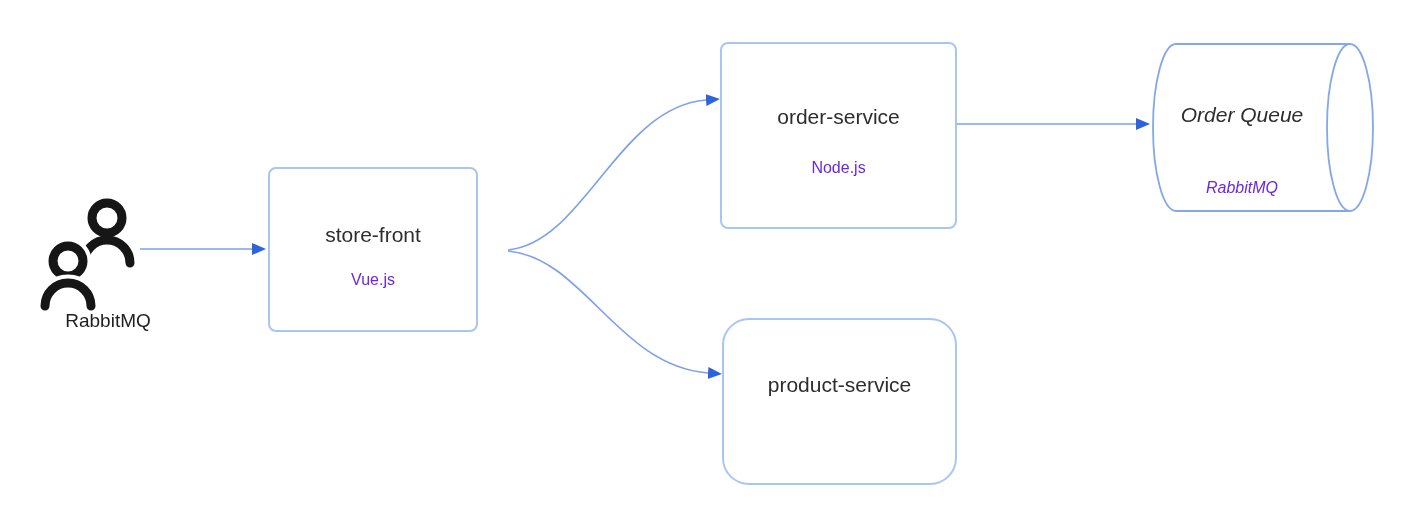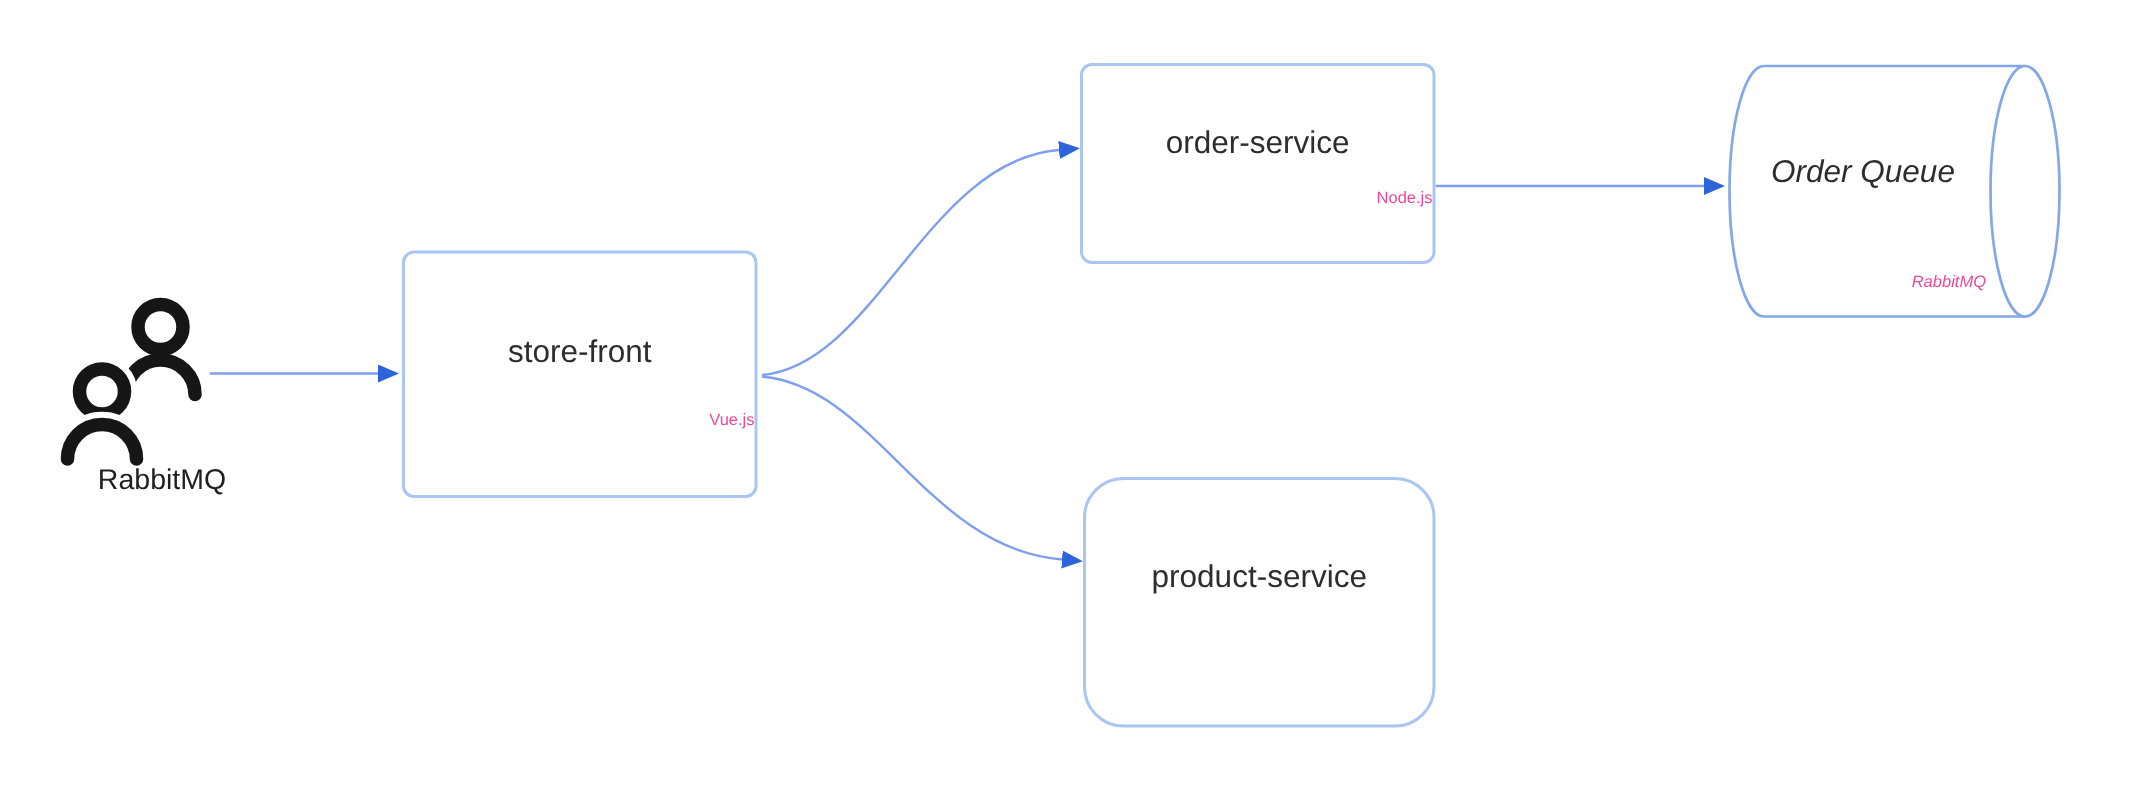--- a/index.html
+++ b/index.html
@@ -41,39 +41,39 @@
     color: #2d2d2d;
     white-space: nowrap;
   }
   .node-box .subtitle,
   .shape-label .subtitle {
     position: absolute;
     left: 0;
     right: 0;
     top: 68%;
     transform: translateY(-50%);
-    text-align: right;
-    font-size: 11px;
-    color: #ec4899;
+    text-align: center;
+    font-size: 16px;
+    color: #6d28d9;
     white-space: nowrap;
   }
   .shape-label {
     position: absolute;
     left: 1160px;
     top: 44px;
     width: 164px;
     height: 167px;
     font-style: italic;
   }
   .shape-label .title { top: 42.5%; }
   .shape-label .subtitle { top: 69%; margin-top: 29px; }
-  #node-store-front   { left: 268px; top: 167px; width: 237px; height: 165px; }
+  #node-store-front   { left: 268px; top: 167px; width: 210px; height: 165px; }
   #node-store-front .title { top: 41%; }
   #node-store-front .subtitle { top: 69%; }
-  #node-order-service { left: 720px; top: 42px;  width: 237px; height: 134px; }
+  #node-order-service { left: 720px; top: 42px;  width: 237px; height: 187px; }
   #node-product-service { left: 722px; top: 318px; width: 235px; height: 167px; border-radius: 27px; }
   .actor-label {
     position: absolute;
     left: 40px;
     top: 310px;
     width: 136px;
     text-align: center;
     font-size: 19px;
     color: #1f1f1f;
     white-space: nowrap;

